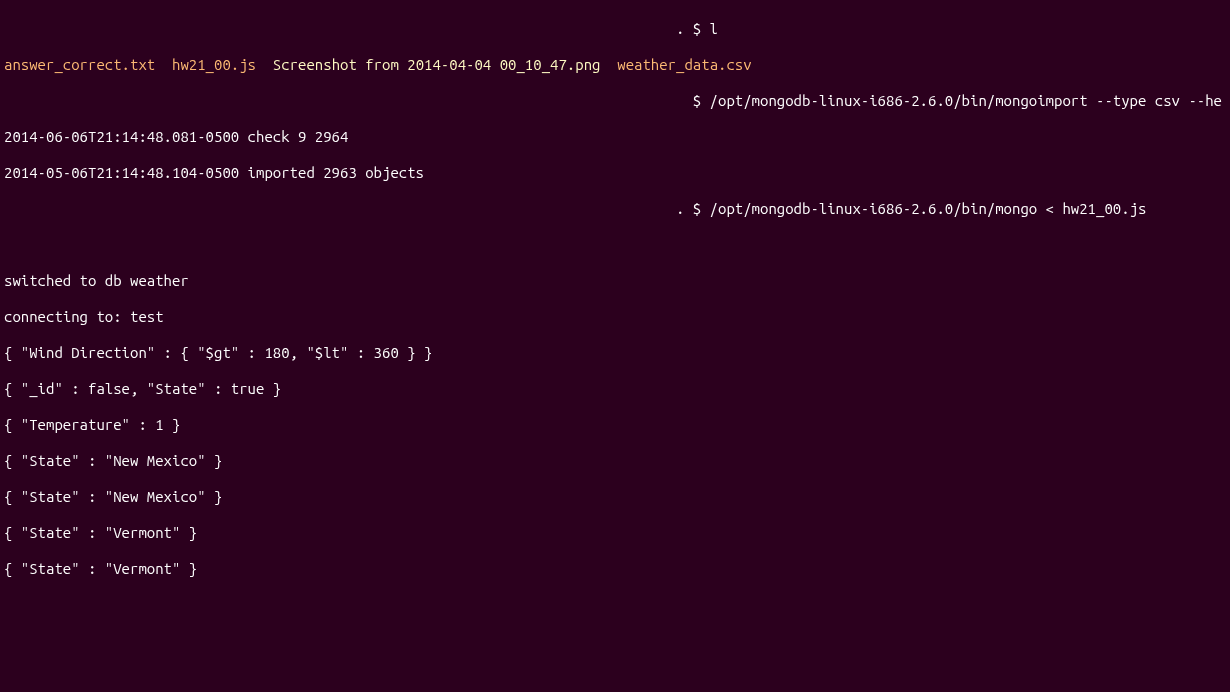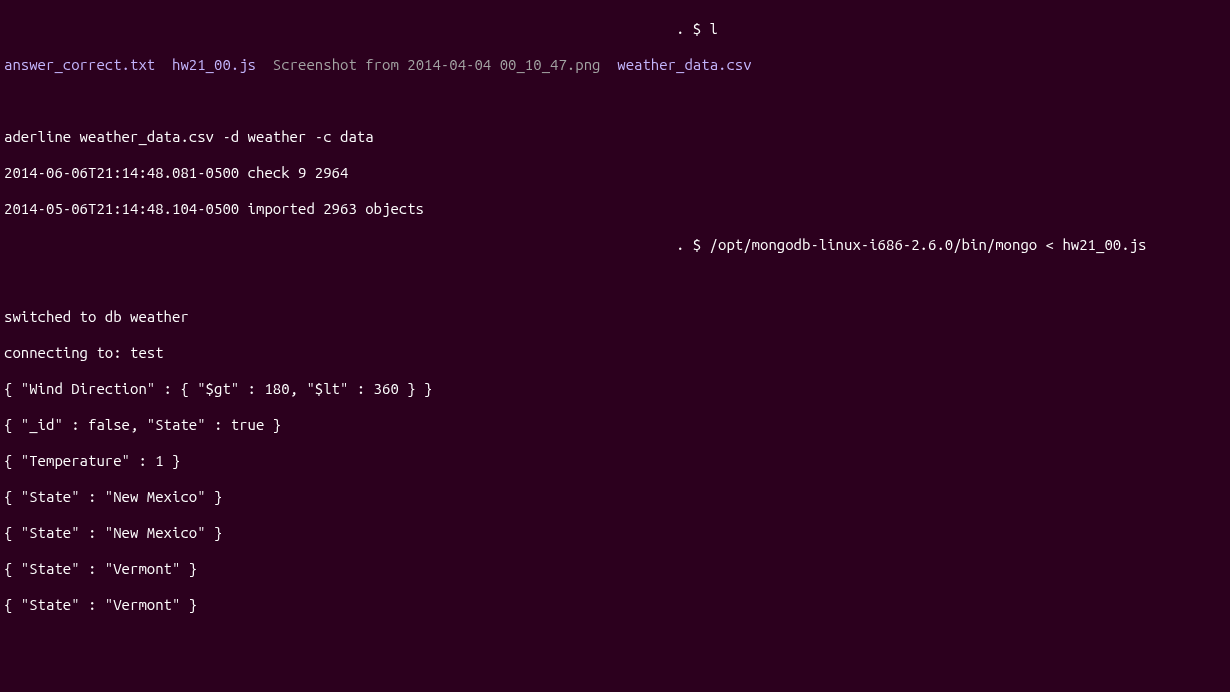--- a/index.html
+++ b/index.html
@@ -22,34 +22,33 @@
       white-space: pre;
       padding: 2px 0 0 4px;
     }
     .line {
       min-height: 18px;
     }
     .prompt-dollar {
       color: #ffffff;
     }
     .file-normal {
-      color: #c4b5fd;
+      color: #fdba74;
     }
     .file-image {
-      color: #a3a3a3;
+      color: #fef9c3;
     }
   </style>
 </head>
 <body>
 
 <div class="terminal">
 <div class="line"><span>                                                                                . </span><span class="prompt-dollar">$ l</span></div>
 <div class="line"><span class="file-normal">answer_correct.txt</span><span>  </span><span class="file-normal">hw21_00.js</span><span>  </span><span class="file-image">Screenshot from 2014-04-04 00_10_47.png</span><span>  </span><span class="file-normal">weather_data.csv</span></div>
-<div class="line"><span>                                                                                  </span></div>
-<div class="line"><span>aderline weather_data.csv -d weather -c data</span></div>
+<div class="line"><span>                                                                                  </span><span>$ /opt/mongodb-linux-i686-2.6.0/bin/mongoimport --type csv --he</span></div>
 <div class="line"><span>2014-06-06T21:14:48.081-0500 check 9 2964</span></div>
 <div class="line"><span>2014-05-06T21:14:48.104-0500 imported 2963 objects</span></div>
 <div class="line"><span>                                                                                . </span><span>$ /opt/mongodb-linux-i686-2.6.0/bin/mongo &lt; hw21_00.js</span></div>
 <div class="line"><span></span></div>
 <div class="line"><span>switched to db weather</span></div>
 <div class="line"><span>connecting to: test</span></div>
 <div class="line"><span>{ "Wind Direction" : { "$gt" : 180, "$lt" : 360 } }</span></div>
 <div class="line"><span>{ "_id" : false, "State" : true }</span></div>
 <div class="line"><span>{ "Temperature" : 1 }</span></div>
 <div class="line"><span>{ "State" : "New Mexico" }</span></div>

